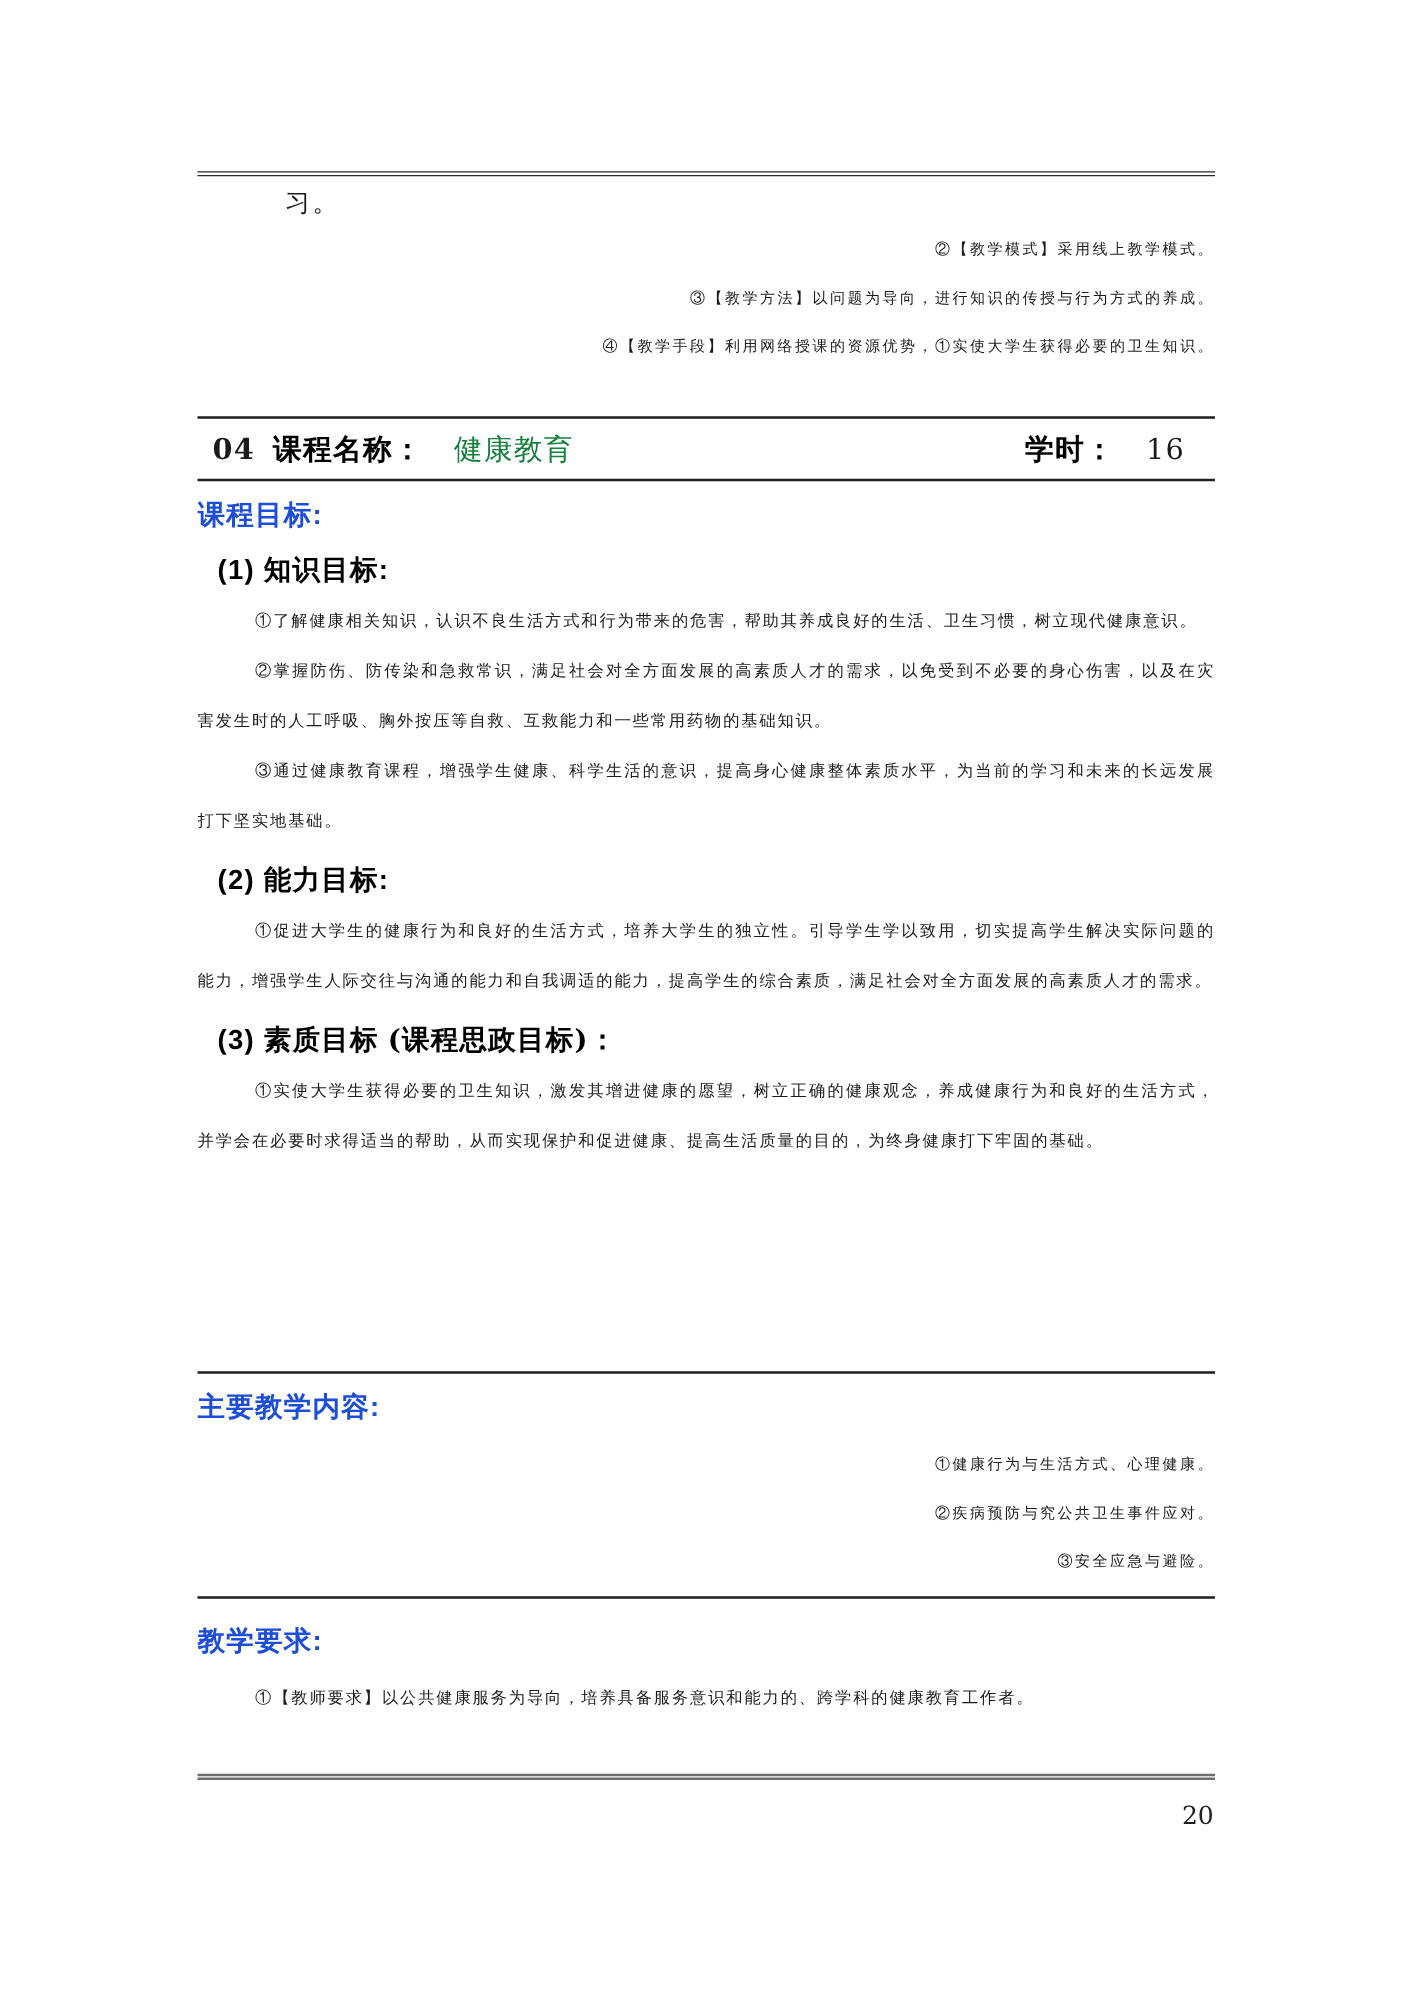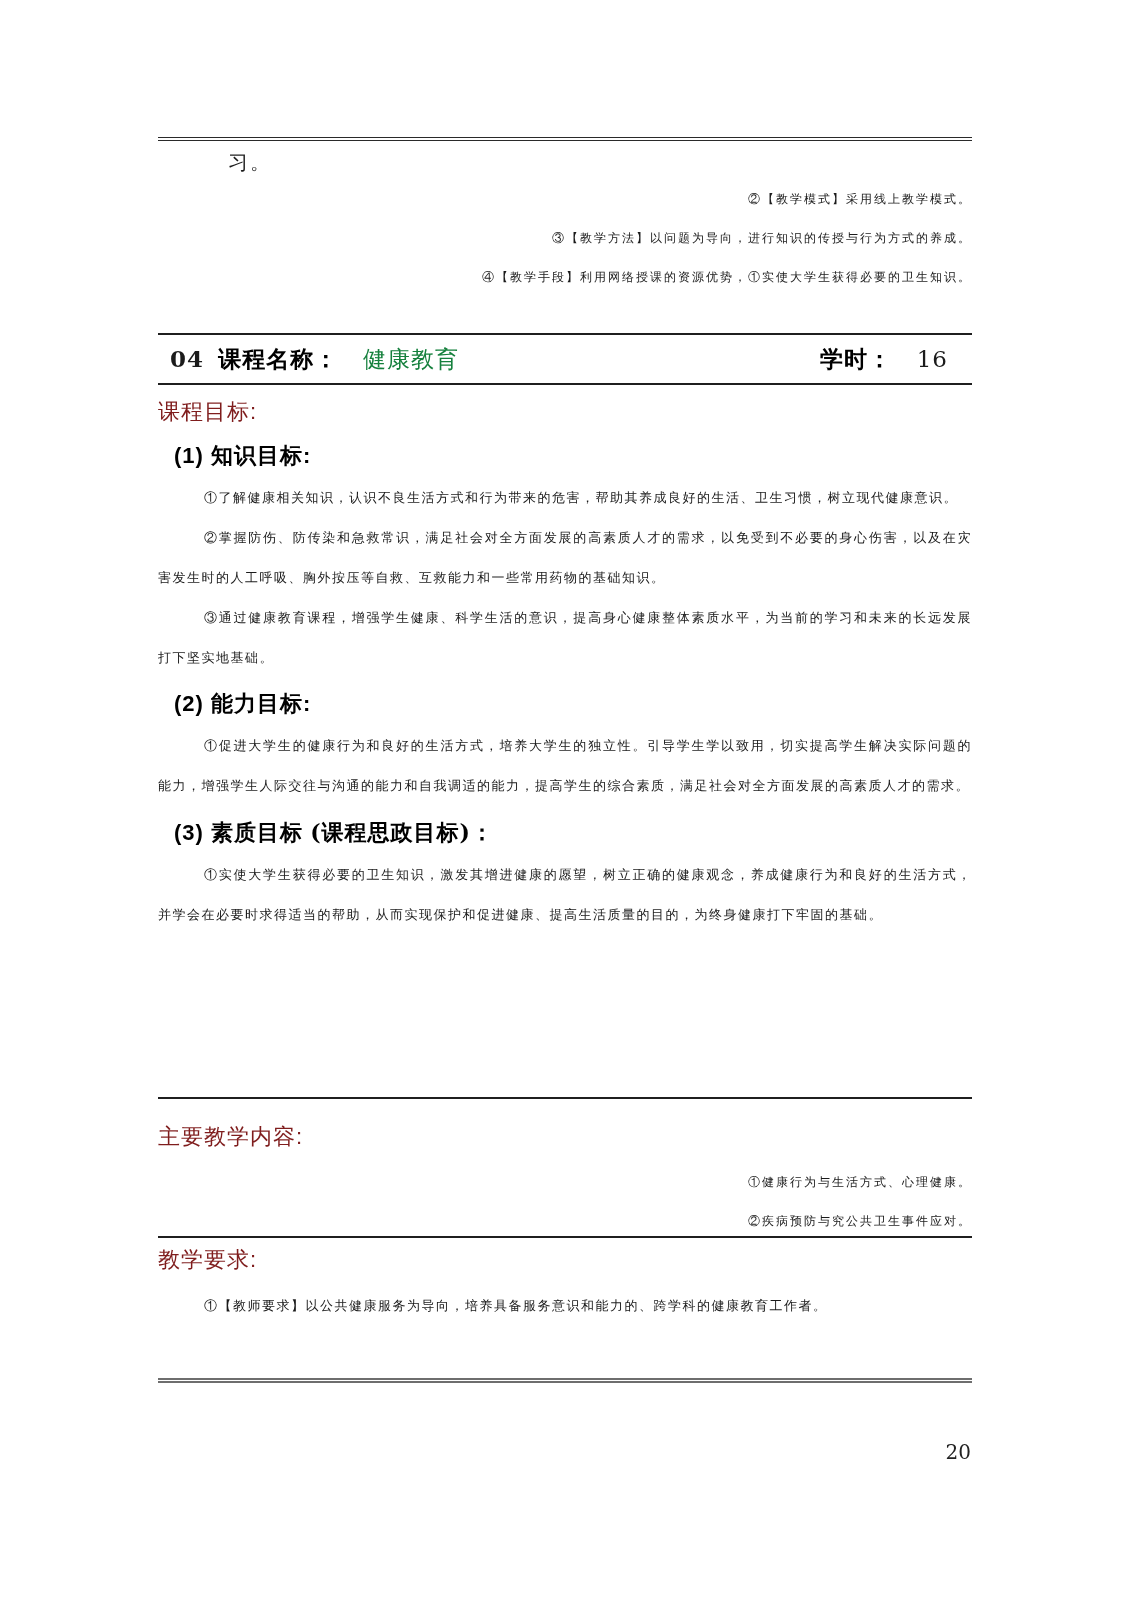--- a/index.html
+++ b/index.html
@@ -47,21 +47,21 @@
   }
   .sans-r { font-family: "Liberation Sans", "DejaVu Sans", sans-serif; font-weight: 400; color: #15803d; }
   .row-b .cell-left, .row-b .cell-right { font-size: 23px; letter-spacing: 1px; }
   .row-b .serif-num { font-family: "DejaVu Serif", serif; font-weight: 700; margin-right: 6px; }
   .row-b .serif-val { font-family: "DejaVu Serif", serif; font-weight: 400; }
   .row-b .gap { display: inline-block; width: 8px; }
 
   
   .h-main {
     font-family: "Liberation Sans", "DejaVu Sans", sans-serif;
-    font-weight: 400; font-size: 22px; color: #7f1d1d;
+    font-weight: 700; font-size: 22px; color: #1d4ed8;
     letter-spacing: 1px; line-height: 36px; margin: 0 0 6px 0;
   }
   .h-sub {
     font-family: "Liberation Sans", "DejaVu Sans", sans-serif;
     font-weight: 700; font-size: 22px; color: #000;
     letter-spacing: 1px; line-height: 40px; margin: 6px 0 2px 16px;
   }
   .h-sub .paren-serif { font-family: "DejaVu Serif", serif; font-weight: 600; }
 
   
@@ -69,25 +69,25 @@
     margin: 0;
     font-size: 13px; letter-spacing: 1.5px; line-height: 40px;
     text-align: justify; text-align-last: left;
     text-indent: 46px;
   }
 
   
   .row-c { height: 714px; padding-top: 9px; }
 
   
-  .row-d { height: 139px; padding-top: 20px; }
+  .row-d { height: 180px; padding-top: 9px; }
   .row-d .h-main { margin-bottom: 8px; }
 
   
-  .row-e { height: 142px; padding-top: 4px; }
+  .row-e { height: 142px; padding-top: 16px; }
   .row-e .h-main { margin-bottom: 8px; }
 
   
   .page-number {
     position: absolute;
     top: 1440px;
     right: 160px;
     font-size: 20px;
     color: #222;
     font-family: "DejaVu Serif", serif;

